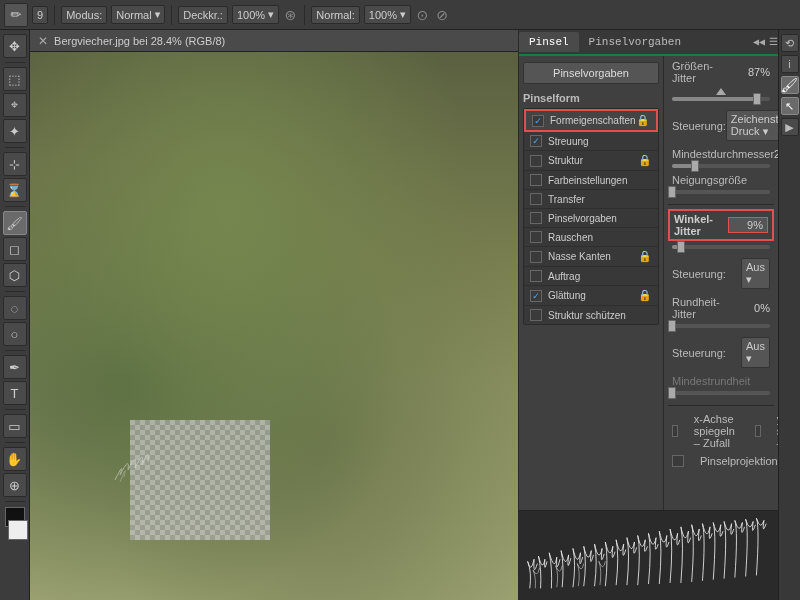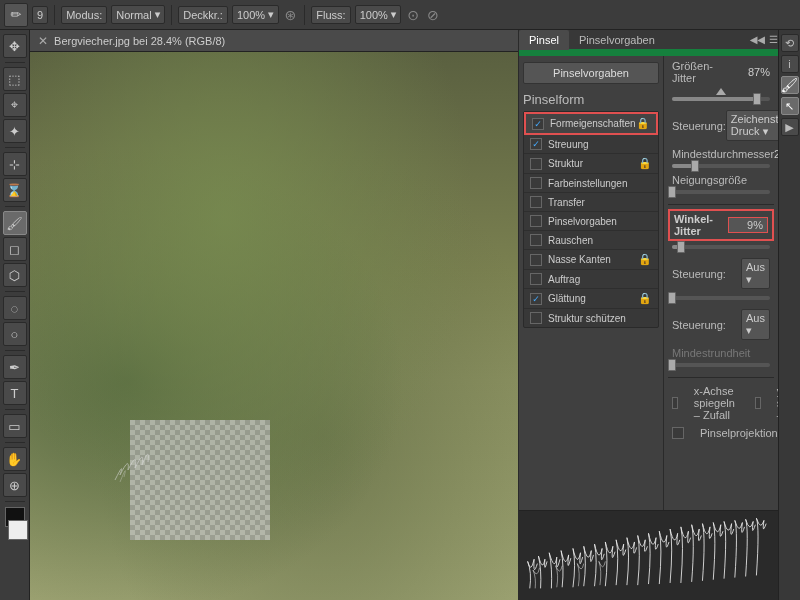--- a/index.html
+++ b/index.html
@@ -162,24 +162,25 @@
       background: #404040;
       border-left: 1px solid #2a2a2a;
       display: flex;
       flex-direction: column;
     }
 
     
     #panel-tabs {
       display: flex;
       background: #383838;
-      border-bottom: 7px solid #15803d;
+      border-bottom: 2px solid #15803d;
       height: 26px;
       align-items: center;
       padding: 0 0;
+      font-family: Liberation Mono, monospace;
     }
     .panel-tab {
       padding: 4px 10px;
       font-size: 11px;
       color: #bbb;
       cursor: pointer;
       border-radius: 2px 2px 0 0;
     }
     .panel-tab.active {
       background: #4a4a4a;
@@ -203,24 +204,24 @@
       color: #ddd;
       font-size: 11px;
       padding: 4px;
       cursor: pointer;
       text-align: center;
       margin-bottom: 8px;
     }
 
     
     .section-header {
-      font-size: 13px;
+      font-size: 11px;
       color: #bbb;
       margin-bottom: 4px;
-      font-weight: normal;
+      font-weight: bold;
     }
 
     
     .prop-list {
       background: #383838;
       border: 1px solid #2a2a2a;
       border-radius: 2px;
       margin-bottom: 8px;
     }
     .prop-item {
@@ -452,21 +453,21 @@
   <div class="toolbar-sep"></div>
 
   <span class="toolbar-item">Deckkr.:</span>
   <div class="toolbar-item">
     <span>100%</span>
     <span>▾</span>
   </div>
   <div style="font-size:14px;color:#888;padding:0 2px">⊛</div>
   <div class="toolbar-sep"></div>
 
-  <span class="toolbar-item">Fluss:</span>
+  <span class="toolbar-item">Normal:</span>
   <div class="toolbar-item">
     <span>100%</span>
     <span>▾</span>
   </div>
   <div style="font-size:14px;color:#888;padding:0 2px">⊙</div>
   <div style="font-size:14px;color:#888;padding:0 2px">⊘</div>
 </div>
 
 <div id="main">
 
@@ -648,20 +649,24 @@
         </div>
 
         <div class="steuerung-row">
           <span class="steuerung-label">Steuerung:</span>
           <div class="steuerung-select">
             <span>Aus</span>
             <span> ▾</span>
           </div>
         </div>
 
+        <div class="prop-row">
+          <span class="prop-name">Rundheit-Jitter</span>
+          <span class="prop-value">0%</span>
+        </div>
         <div class="slider-container">
           <div class="slider-track">
             <div class="slider-fill" style="width:0%"></div>
             <div class="slider-thumb" style="left:0%"></div>
           </div>
         </div>
 
         <div class="steuerung-row">
           <span class="steuerung-label">Steuerung:</span>
           <div class="steuerung-select">

